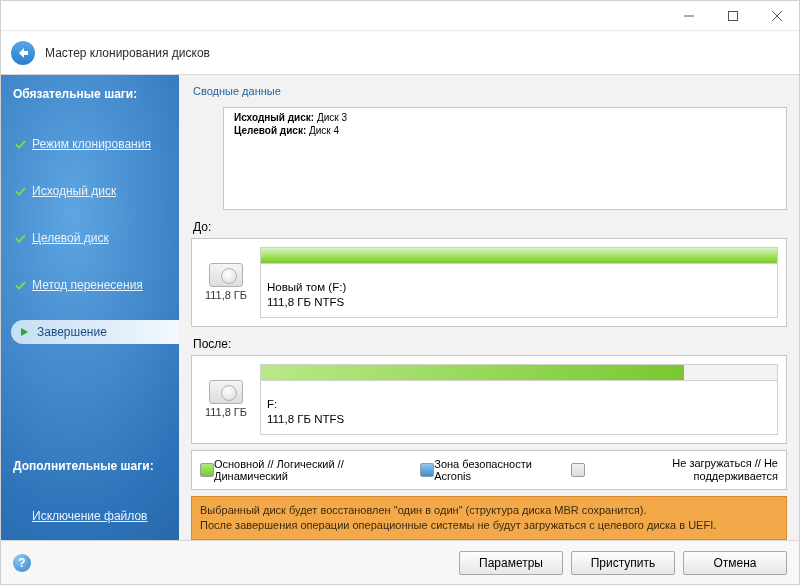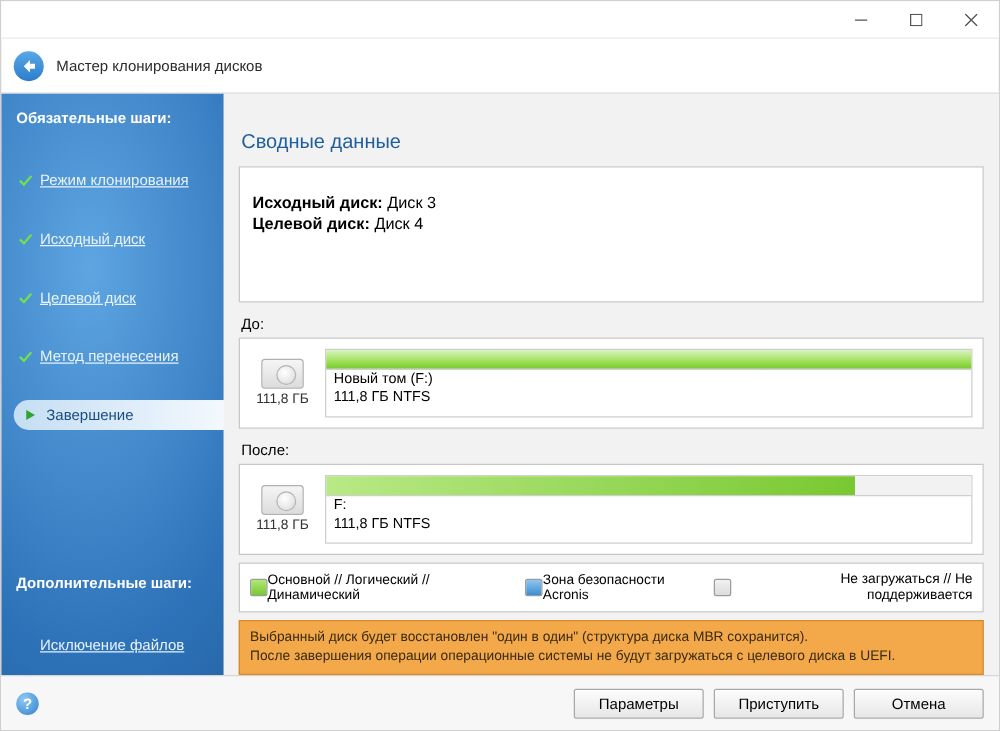--- a/index.html
+++ b/index.html
@@ -88,28 +88,29 @@
   .side-spacer { flex: 1; }
 
   .content {
     flex: 1;
     background: #f2f2f2;
     display: flex; flex-direction: column;
     padding: 10px 12px 0 12px;
     min-width: 0;
   }
   .content-title {
-    color: #1f5e9e; font-size: 16px;
-    margin: 20px 0 10px 2px;
+    color: #1f5e9e; font-size: 11px;
+    margin: 0 0 10px 2px;
   }
   .info-box {
     background: #fff; border: 1px solid #c7c7c7;
-    padding: 20px 10px;
+    padding: 4px 10px;
     height: 150px;
-    font-size: 13px;
+    font-size: 10px;
+    margin-left: 32px;
   }
   .info-box .line { margin-bottom: 2px; }
   .info-box b { font-weight: bold; }
 
   .section-label { margin: 10px 0 4px 2px; font-size: 12px; }
 
   .disk-panel {
     background: #fff; border: 1px solid #c7c7c7;
     padding: 8px;
     display: flex; gap: 8px; align-items: stretch;
@@ -135,21 +136,21 @@
   .vol-bar {
     height: 16px;
     background: linear-gradient(#d9f3c1, #b8e986, #98dd4f, #79c830);
     border-bottom: 1px solid #cfcfcf;
   }
   .vol-bar.partial {
     background: linear-gradient(to right,
       #b8e986 0%, #79c830 82%, #f2f2f2 82%, #f2f2f2 100%);
   }
   .vol-text {
-    padding: 0 6px 6px 6px; font-size: 11.5px; line-height: 1.35;
+    padding: 16px 6px 6px 6px; font-size: 11.5px; line-height: 1.35;
   }
 
   .legend {
     background: #fff; border: 1px solid #c7c7c7;
     margin-top: 6px;
     padding: 6px 8px;
     display: flex; align-items: center; gap: 0;
     font-size: 11px;
   }
   .swatch {

